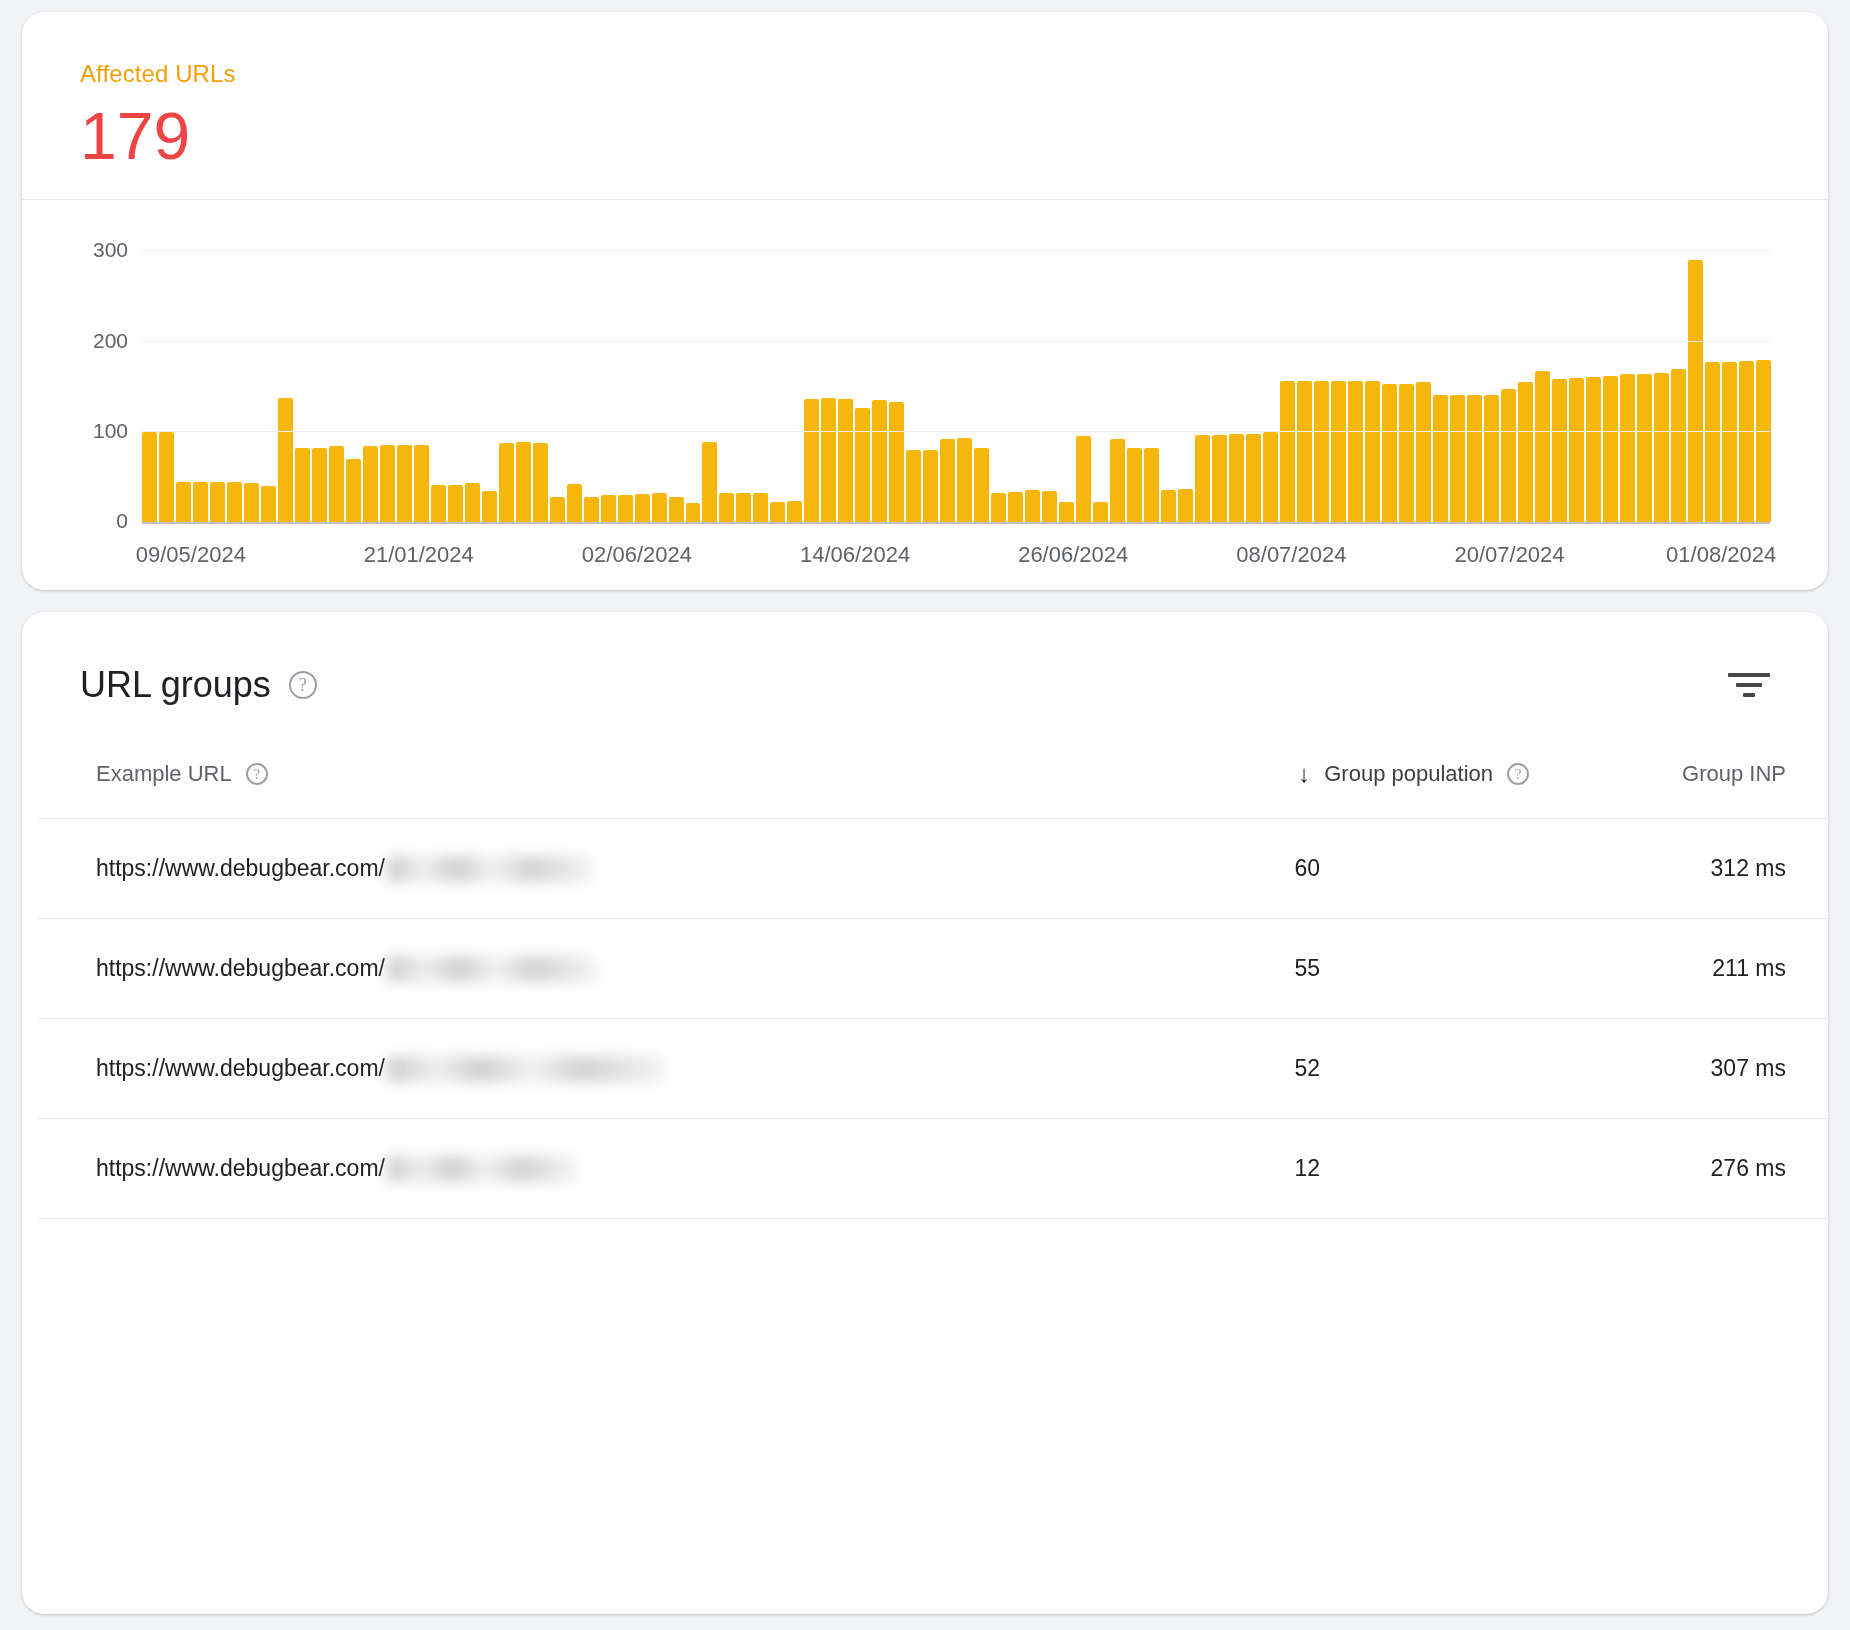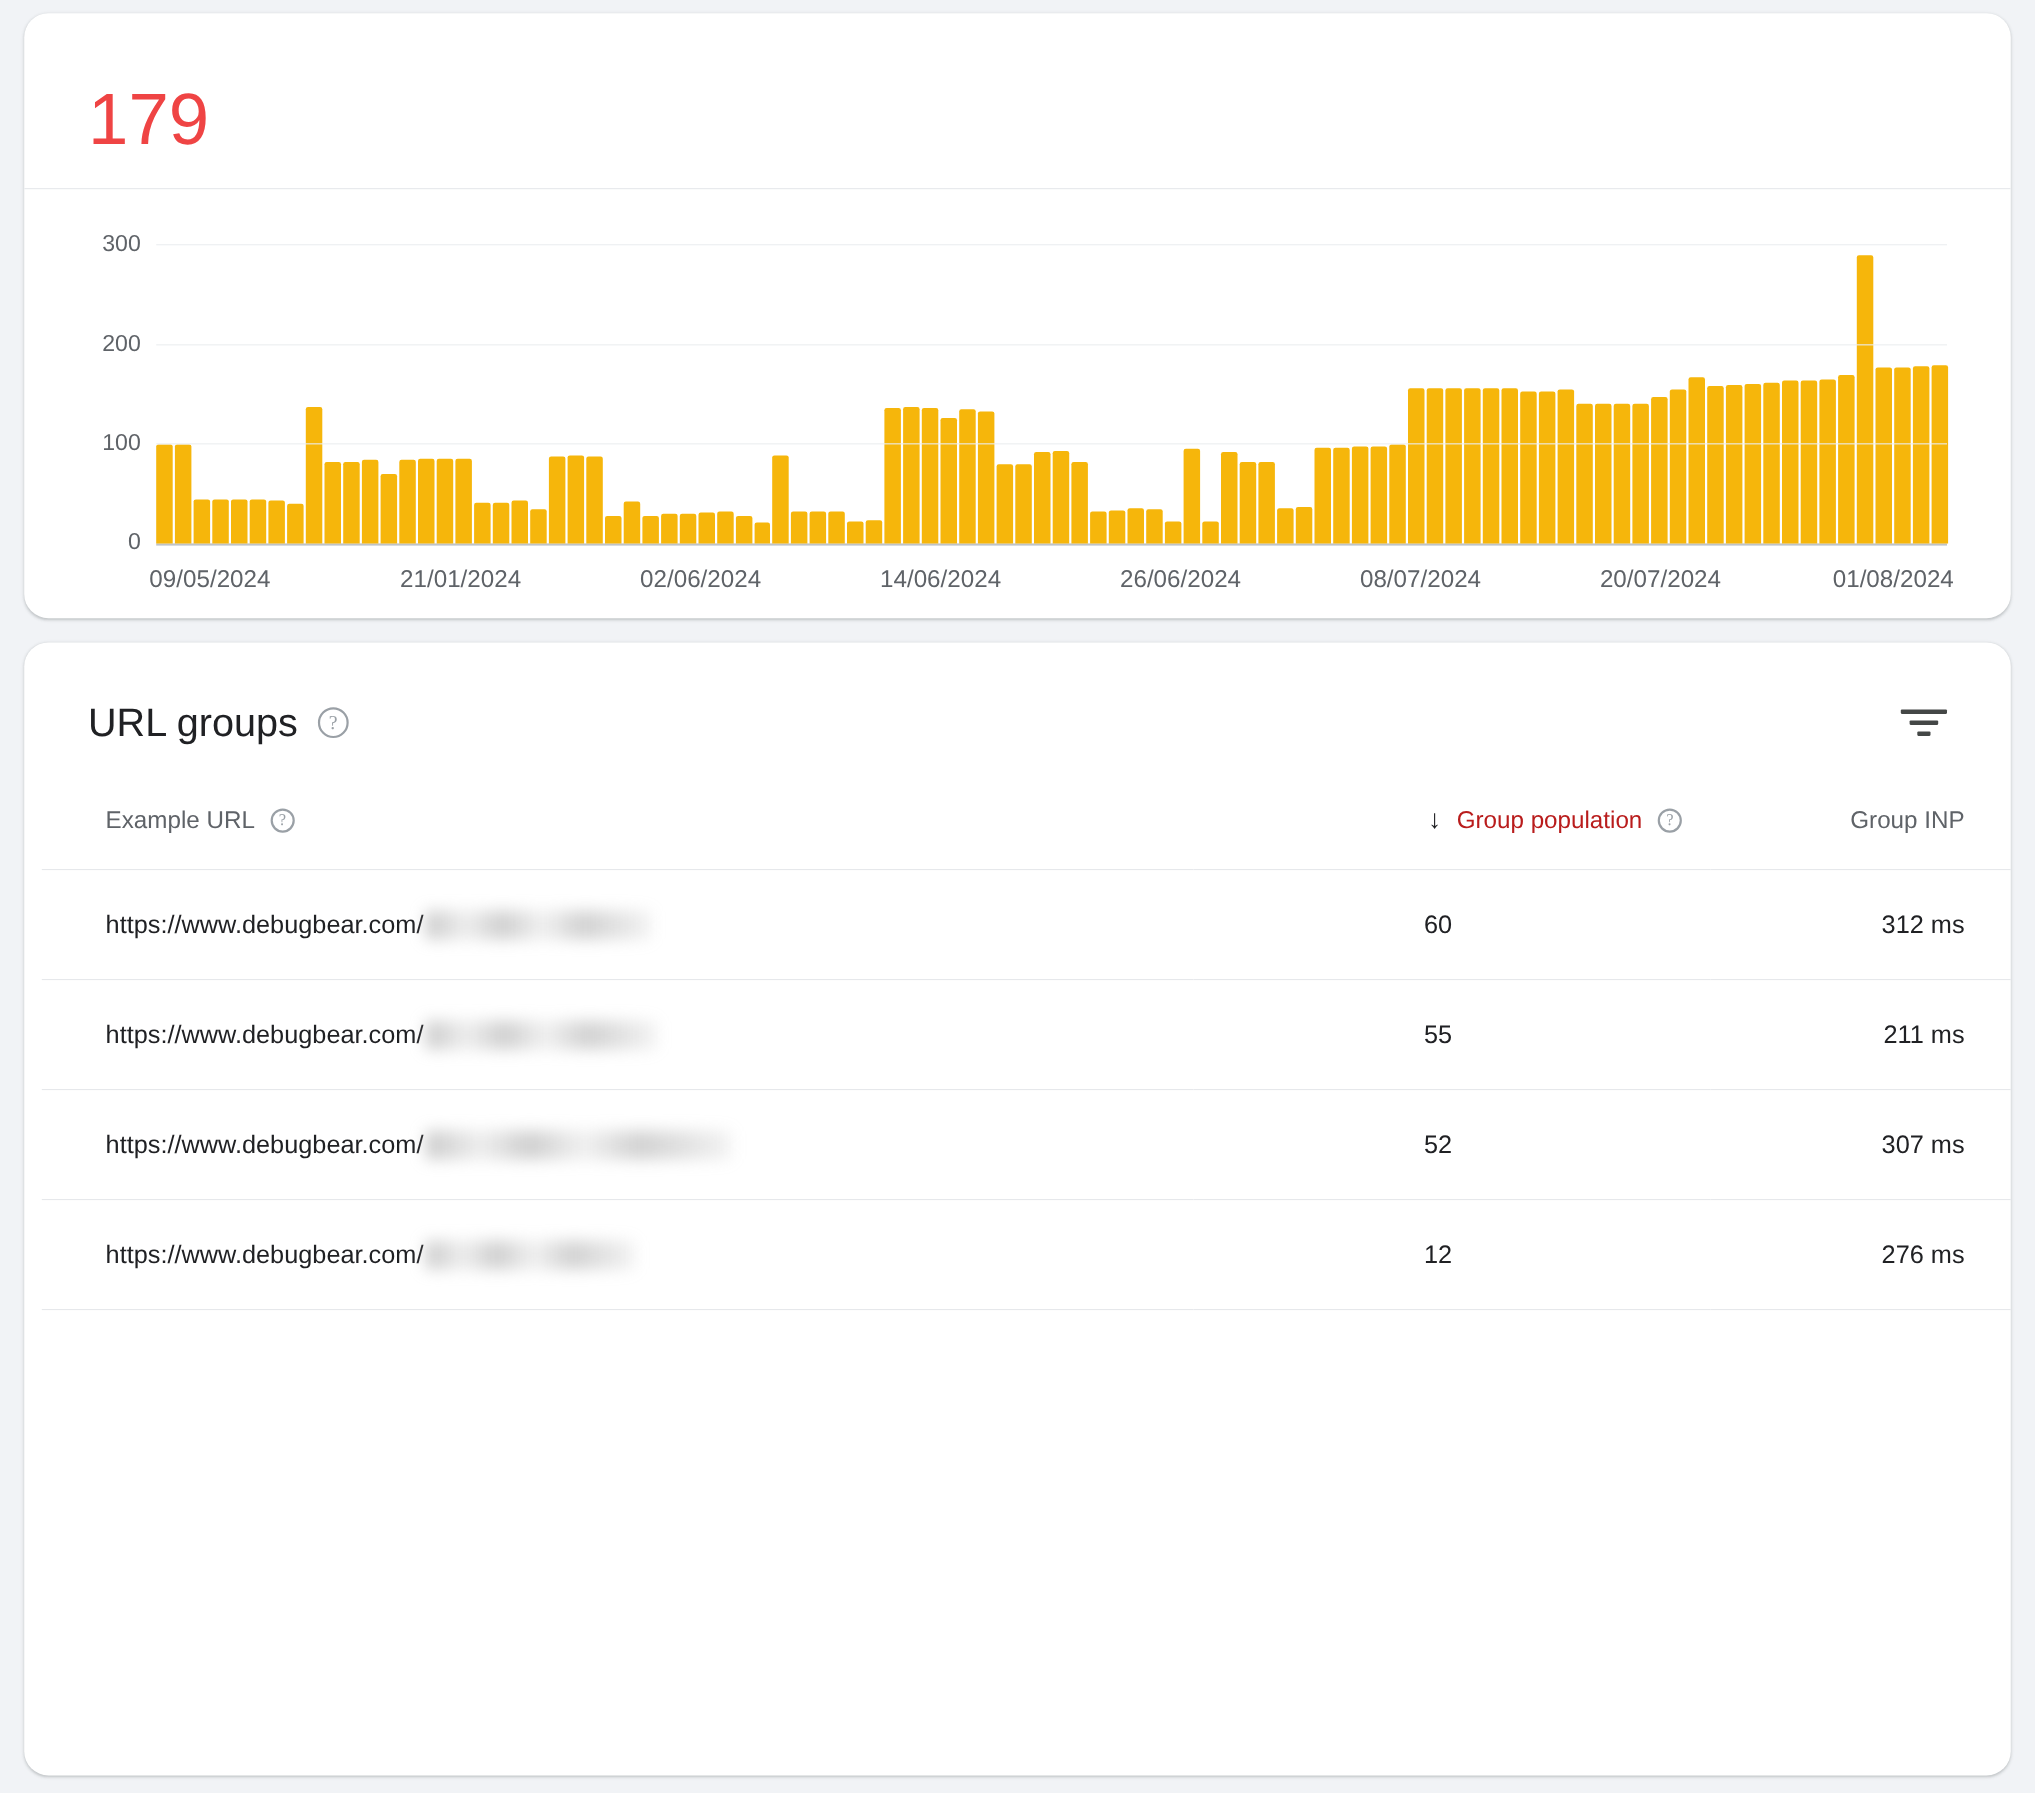--- a/index.html
+++ b/index.html
@@ -151,21 +151,21 @@
     color: #5f6368;
     padding: 18px 0 30px 0;
     text-align: right;
     white-space: nowrap;
   }
   thead th.url-col { text-align: left; padding-left: 58px; width: 58%; }
   thead th.inp-col { padding-right: 58px; width: 16%; }
   thead th.pop-col { width: 26%; padding-right: 26px; }
   .th-inner { display: inline-flex; align-items: center; gap: 14px; }
   .sort-arrow { font-size: 24px; color: #202124; }
-  .pop-label { color: #b91c1c; font-size: 22px; }
+  .pop-label { color: #404040; font-size: 22px; }
 
   tbody td {
     border-top: 1px solid #e6e8eb;
     font-size: 23px;
     color: #202124;
     padding: 34px 0;
     text-align: right;
     height: 100px;
   }
   tbody td.url-col { text-align: left; padding-left: 58px; }
@@ -218,20 +218,21 @@
   .nav-btn.next { margin-left: 26px; }
 </style>
 </head>
 <body>
 
 <div class="page">
 
   <div class="card">
 
     <div class="summary">
+      <div class="summary-label">Affected URLs</div>
       <div class="summary-value">179</div>
     </div>
 
     <div class="chart-wrap">
       <div class="plot" id="plot">
         <div class="bars" id="bars">
             <div class="bar" style="height: 30.303%; background: rgb(246, 182, 11);"></div>
             <div class="bar" style="height: 30.303%; background: rgb(246, 182, 11);"></div>
             <div class="bar" style="height: 13.6364%; background: rgb(246, 182, 11);"></div>
             <div class="bar" style="height: 13.6364%; background: rgb(246, 182, 11);"></div>

